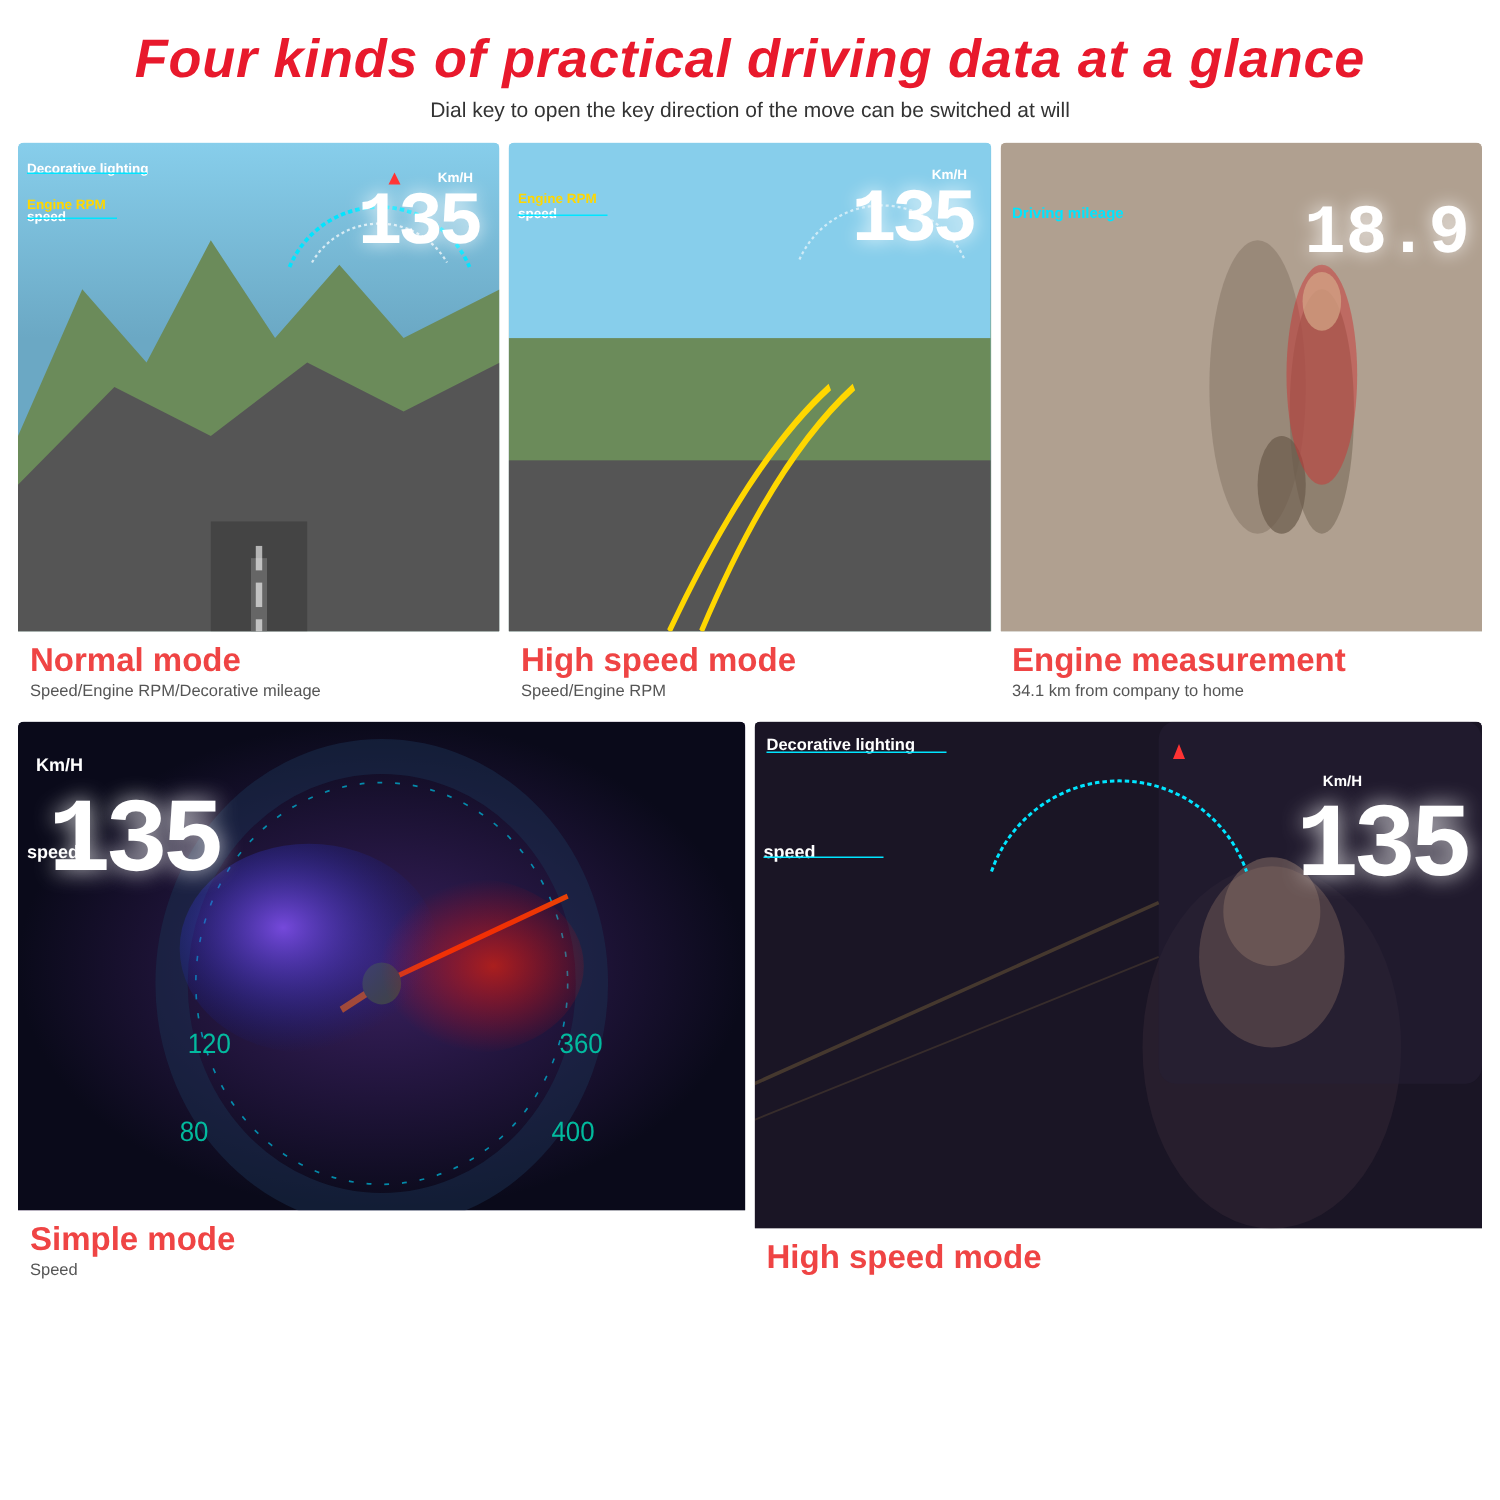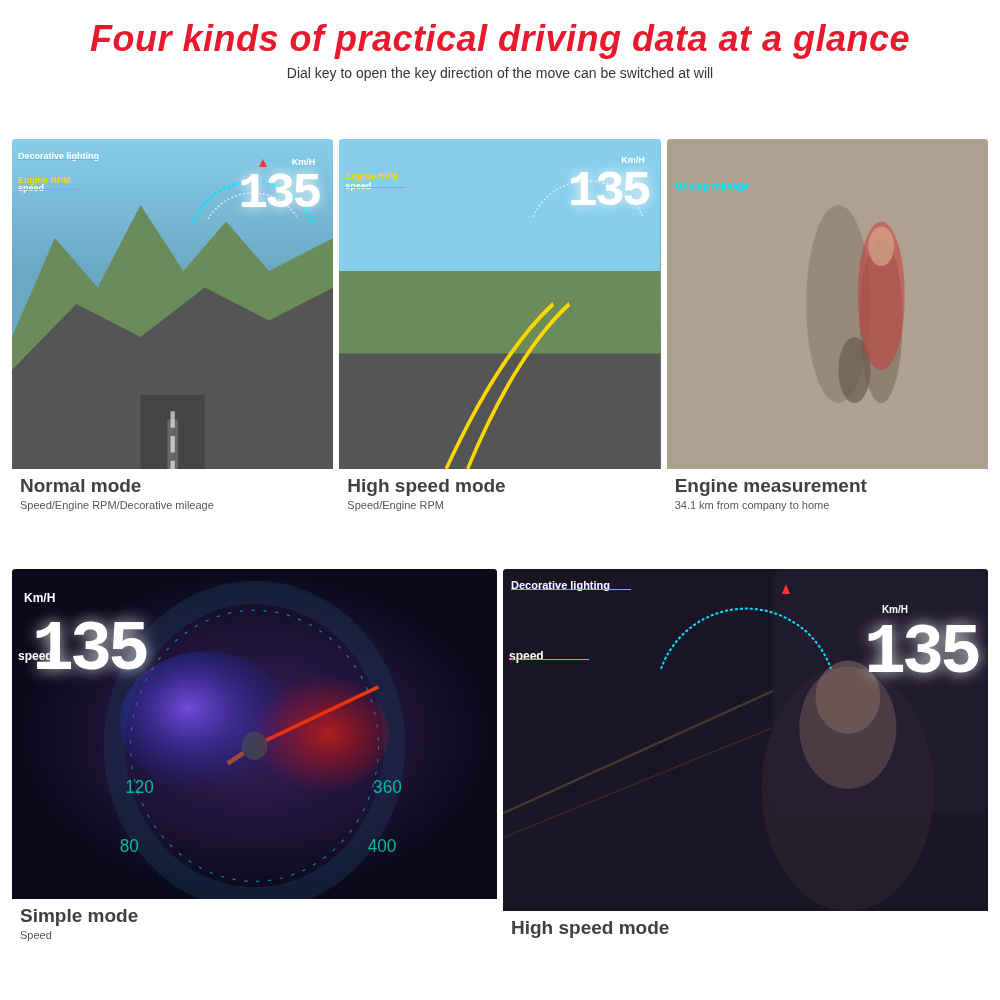--- a/index.html
+++ b/index.html
@@ -9,21 +9,20 @@
       background: #fff;
       font-family: Arial, sans-serif;
       overflow: hidden;
     }
     .container {
       width: 1000px;
       height: 1000px;
       display: flex;
       flex-direction: column;
       padding: 10px 12px;
-      gap: 44px;
     }
     .header {
       text-align: center;
       padding: 8px 0 4px;
     }
     .main-title {
       font-size: 36px;
       font-weight: 900;
       color: #e8192c;
       font-style: italic;
@@ -101,23 +100,23 @@
       width: 100%;
       height: 100%;
       background: linear-gradient(160deg, #1a1a2a 0%, #2a2035 30%, #3a2540 50%, #2a2030 70%, #181820 100%);
       position: relative;
     }
     .card-info {
       background: #fff;
       padding: 6px 8px 8px;
     }
     .card-mode {
-      font-size: 19px;
+      font-size: 22px;
       font-weight: 700;
-      color: #404040;
+      color: #ef4444;
       margin-bottom: 2px;
     }
     .card-desc {
       font-size: 11px;
       color: #555;
     }
     
     .hud-overlay {
       position: absolute;
       top: 0; left: 0; right: 0; bottom: 0;
@@ -226,20 +225,21 @@
 
             <ellipse cx="160" cy="100" rx="30" ry="60" fill="#8a7a6a" opacity="0.6"></ellipse>
             <ellipse cx="200" cy="110" rx="20" ry="50" fill="#7a6a5a" opacity="0.6"></ellipse>
             <ellipse cx="175" cy="140" rx="15" ry="20" fill="#6a5a4a" opacity="0.7"></ellipse>
 
             <ellipse cx="200" cy="95" rx="22" ry="45" fill="#cc3333" opacity="0.5"></ellipse>
             <circle cx="200" cy="65" r="12" fill="#d4a888" opacity="0.7"></circle>
           </svg>
           <div class="hud-overlay">
             <div style="position:absolute;top:18px;left:8px;color:#00e5ff;font-size:10px;font-weight:bold;margin-top:24px;">Driving mileage</div>
+            <div style="position:absolute;top:35px;right:8px;font-size:46px;font-weight:900;color:#fff;font-family:'Courier New',monospace;text-shadow:0 0 12px rgba(255,255,255,0.8);">18.9</div>
           </div>
         </div>
       </div>
       <div class="card-info">
         <div class="card-mode">Engine measurement</div>
         <div class="card-desc">34.1 km from company to home</div>
       </div>
     </div>
   </div>
 

